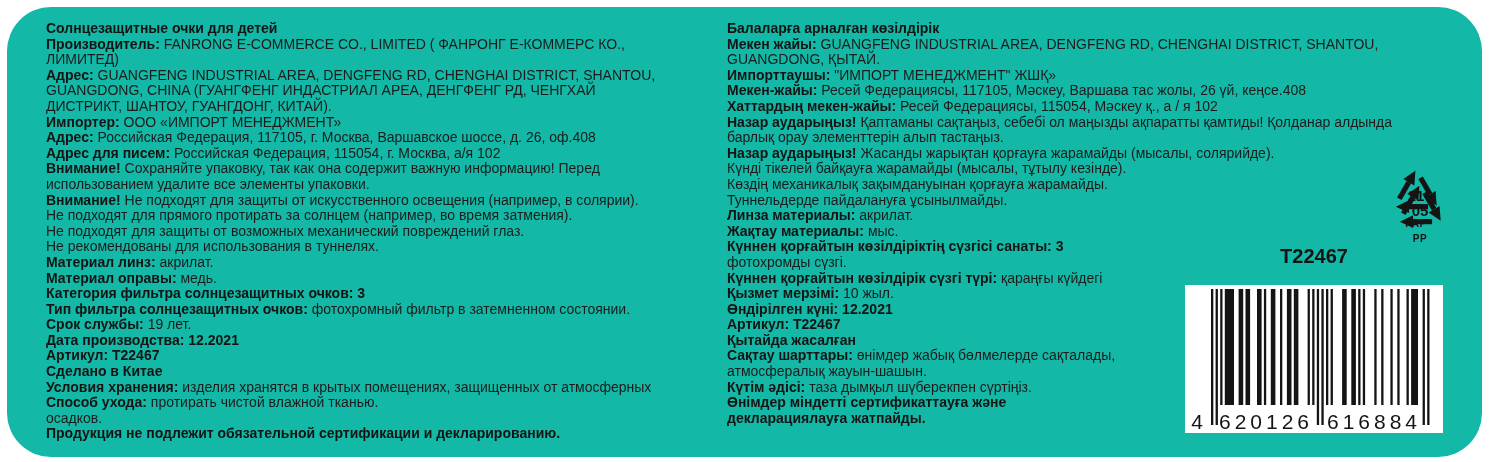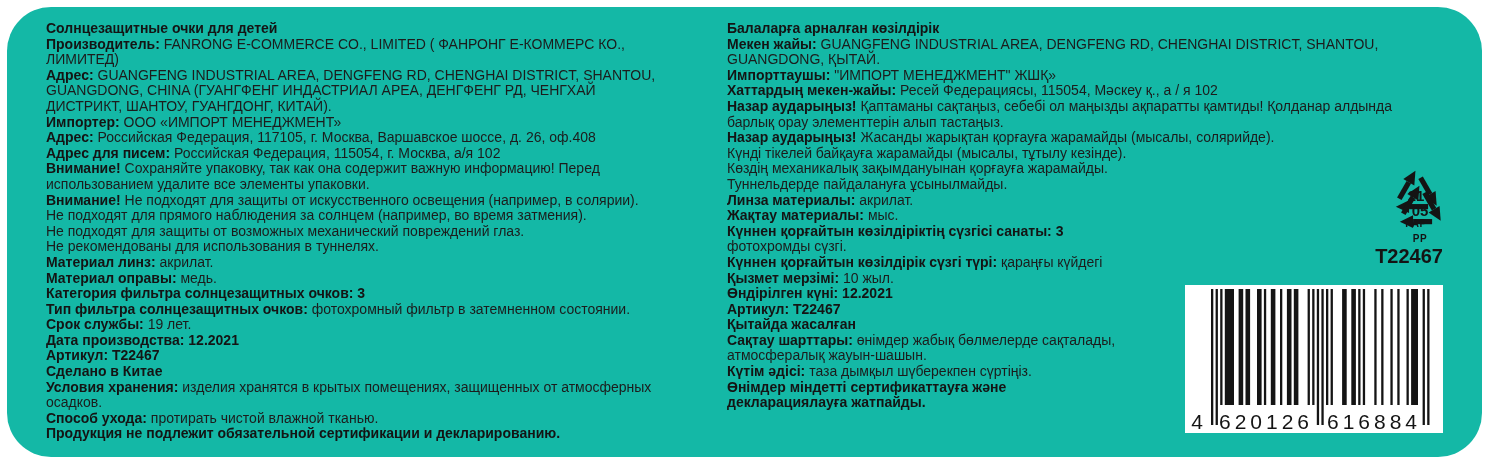--- a/index.html
+++ b/index.html
@@ -19,21 +19,21 @@
   .line{height:15.6px;line-height:15.6px;white-space:nowrap;}
   .line .b{font-weight:bold;color:#141414;}
   
   .recycle{position:absolute;text-align:center;color:#141414;}
   .recycle-pap{left:1380px;top:157px;width:58px;}
   .recycle-pp{left:1384px;top:172px;width:58px;}
   .recycle svg{display:block;width:58px;height:53px;}
   .rmat{font-weight:bold;font-size:10px;line-height:14px;letter-spacing:.5px;margin-top:0;text-align:center;}
   
   .article{
-    position:absolute;left:1178px;top:238px;width:258px;text-align:right;
+    position:absolute;left:1178px;top:238px;width:258px;text-align:center;
     font-weight:bold;font-size:20px;color:#141414;
   }
   .barcode-box{
     position:absolute;left:1178px;top:278px;width:258px;height:148px;background:#ffffff;
   }
   .barcode-box svg{display:block;width:258px;height:148px;}
 </style>
 </head>
 <body>
 
@@ -45,41 +45,42 @@
       <div class="line"><span>ЛИМИТЕД)</span></div>
       <div class="line"><span class="b">Адрес: </span><span>GUANGFENG INDUSTRIAL AREA, DENGFENG RD, CHENGHAI DISTRICT, SHANTOU,</span></div>
       <div class="line"><span>GUANGDONG, CHINA (ГУАНГФЕНГ ИНДАСТРИАЛ АРЕА, ДЕНГФЕНГ РД, ЧЕНГХАЙ</span></div>
       <div class="line"><span>ДИСТРИКТ, ШАНТОУ, ГУАНГДОНГ, КИТАЙ).</span></div>
       <div class="line"><span class="b">Импортер: </span><span>ООО «ИМПОРТ МЕНЕДЖМЕНТ»</span></div>
       <div class="line"><span class="b">Адрес: </span><span>Российская Федерация, 117105, г. Москва, Варшавское шоссе, д. 26, оф.408</span></div>
       <div class="line"><span class="b">Адрес для писем: </span><span>Российская Федерация, 115054, г. Москва, а/я 102</span></div>
       <div class="line"><span class="b">Внимание!</span><span> Сохраняйте упаковку, так как она содержит важную информацию! Перед</span></div>
       <div class="line"><span>использованием удалите все элементы упаковки.</span></div>
       <div class="line"><span class="b">Внимание!</span><span> Не подходят для защиты от искусственного освещения (например, в солярии).</span></div>
-      <div class="line"><span>Не подходят для прямого наблюдения за солнцем (например, во время затмения).</span></div>
+      <div class="line"><span>Не подходят для прямого протирать за солнцем (например, во время затмения).</span></div>
       <div class="line"><span>Не подходят для защиты от возможных механический повреждений глаз.</span></div>
       <div class="line"><span>Не рекомендованы для использования в туннелях.</span></div>
       <div class="line"><span class="b">Материал линз: </span><span>акрилат.</span></div>
       <div class="line"><span class="b">Материал оправы: </span><span>медь.</span></div>
       <div class="line"><span class="b">Категория фильтра солнцезащитных очков: 3</span></div>
       <div class="line"><span class="b">Тип фильтра солнцезащитных очков: </span><span>фотохромный фильтр в затемненном состоянии.</span></div>
       <div class="line"><span class="b">Срок службы: </span><span>19 лет.</span></div>
       <div class="line"><span class="b">Дата производства: 12.2021</span></div>
       <div class="line"><span class="b">Артикул: T22467</span></div>
       <div class="line"><span class="b">Сделано в Китае</span></div>
       <div class="line"><span class="b">Условия хранения: </span><span>изделия хранятся в крытых помещениях, защищенных от атмосферных</span></div>
+      <div class="line"><span class="b">Способ ухода: </span><span>протирать чистой влажной тканью.</span></div>
       <div class="line"><span>осадков.</span></div>
-      <div class="line"><span class="b">Способ ухода: </span><span>протирать чистой влажной тканью.</span></div>
       <div class="line"><span class="b">Продукция не подлежит обязательной сертификации и декларированию.</span></div>
     </div>
   <div class="col col-right">
       <div class="line"><span class="b">Балаларға арналған көзілдірік</span></div>
       <div class="line"><span class="b">Мекен жайы: </span><span>GUANGFENG INDUSTRIAL AREA, DENGFENG RD, CHENGHAI DISTRICT, SHANTOU,</span></div>
       <div class="line"><span>GUANGDONG, ҚЫТАЙ.</span></div>
       <div class="line"><span class="b">Импорттаушы: </span><span>"ИМПОРТ МЕНЕДЖМЕНТ" ЖШҚ»</span></div>
+      <div class="line"><span class="b">Мекен-жайы: </span><span>Ресей Федерациясы, 117105, Мәскеу, Варшава тас жолы, 26 үй, кеңсе.408</span></div>
       <div class="line"><span class="b">Хаттардың мекен-жайы: </span><span>Ресей Федерациясы, 115054, Мәскеу қ., а / я 102</span></div>
       <div class="line"><span class="b">Назар аударыңыз!</span><span> Қаптаманы сақтаңыз, себебі ол маңызды ақпаратты қамтиды! Қолданар алдында</span></div>
       <div class="line"><span>барлық орау элементтерін алып тастаңыз.</span></div>
       <div class="line"><span class="b">Назар аударыңыз!</span><span> Жасанды жарықтан қорғауға жарамайды (мысалы, солярийде).</span></div>
       <div class="line"><span>Күнді тікелей байқауға жарамайды (мысалы, тұтылу кезінде).</span></div>
       <div class="line"><span>Көздің механикалық зақымдануынан қорғауға жарамайды.</span></div>
       <div class="line"><span>Туннельдерде пайдалануға ұсынылмайды.</span></div>
       <div class="line"><span class="b">Линза материалы: </span><span>акрилат.</span></div>
       <div class="line"><span class="b">Жақтау материалы: </span><span>мыс.</span></div>
       <div class="line"><span class="b">Күннен қорғайтын көзілдіріктің сүзгісі санаты: 3</span></div>

